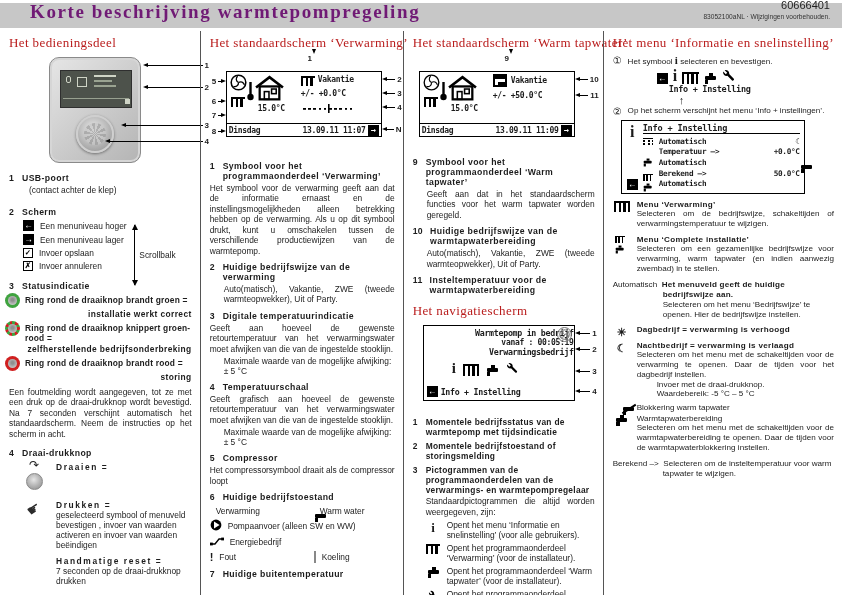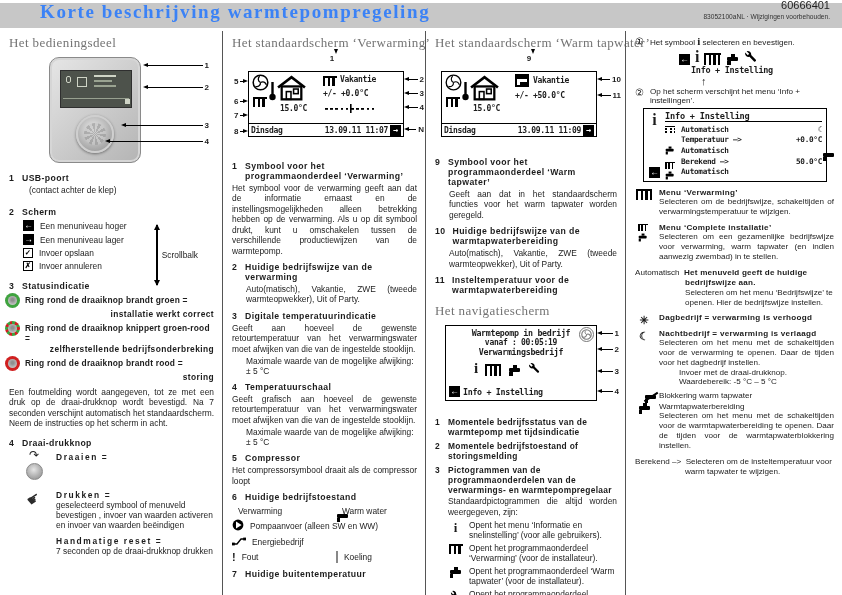--- a/index.html
+++ b/index.html
@@ -2,33 +2,33 @@
 <html><head>
 <meta charset="utf-8">
 <style>
   * { margin:0; padding:0; box-sizing:border-box; }
   html,body { background:#e8e8e8; }
   .page { position:relative; width:842px; height:595px; background:#fff; overflow:hidden;
           font-family:"Liberation Sans", sans-serif; font-size:8.4px; color:#1c1c1c; outline:1px solid #b5b5b5; margin:0 auto; }
 
   
   .hbar { position:absolute; top:3px; left:0; right:0; height:25px; background:#c7c7c7; }
-  .htitle { position:absolute; left:40px; top:1px; font-family:"Liberation Serif", serif; font-weight:bold;
-            font-size:19px; letter-spacing:1.6px; color:#3b82f6; }
+  .htitle { position:absolute; left:30px; top:1px; font-family:"Liberation Serif", serif; font-weight:bold;
+            font-size:19px; letter-spacing:1.6px; color:#701a75; }
   .hnum { position:absolute; right:12px; top:-1px; font-size:11px; color:#222; }
   .href { position:absolute; right:12px; top:13px; font-size:6.6px; color:#333; }
 
   
   .cols { position:absolute; top:31px; left:0; right:0; bottom:0; display:flex; }
   .col { position:relative; padding:2px 8px 0 9px; }
   .c1 { width:222px; }
   .c2 { width:203px; border-left:1px solid #555; }
   .c3 { width:200px; border-left:1px solid #555; }
   .c4 { flex:1; border-left:1px solid #555; font-size:8.1px; }
-  .coltitle { font-family:"Liberation Serif", serif; font-size:13px; letter-spacing:0.4px; color:#737373; margin:2px 0 4px; white-space:nowrap; }
+  .coltitle { font-family:"Liberation Serif", serif; font-size:13px; letter-spacing:0.4px; color:#b91c1c; margin:2px 0 4px; white-space:nowrap; }
 
   .shead { display:flex; gap:7px; font-weight:bold; font-size:8.7px; letter-spacing:0.4px; margin:6px 0 2px; }
   .shead .sn { flex:none; min-width:6px; }
   .shead .st { flex:1; }
   .body { text-align:justify; margin:1px 0 2px; line-height:1.24; }
   .indent { padding-left:14px; }
   .indent2 { padding-left:30px; }
   .hang { padding-left:50px; text-indent:-50px; margin-top:6px; line-height:1.25; }
   .b { font-weight:bold; letter-spacing:0.2px; }
   .ic-rad { width:14px; height:10px; border-top:2.2px solid #000;
@@ -119,21 +119,21 @@
   .mono { font-family:"DejaVu Sans Mono", monospace; font-weight:bold; letter-spacing:-0.3px; }
   .dispwrap { position:relative; height:100px; margin-top:3px; }
   .lcd { position:absolute; border:1.6px solid #000; background:#fff; }
   .lcd .bbar { position:absolute; left:0; right:0; bottom:0; height:13px; border-top:1.3px solid #000;
                display:flex; align-items:center; justify-content:space-between; padding:0 2px; font-size:8px; }
   .lcd .dtgrp { display:flex; align-items:center; gap:2px; }
   .abs { position:absolute; }
   .lcdtx { font-size:8px; }
 
   .navdispwrap { position:relative; height:90px; margin-top:2px; }
-  .ctr { text-align:center; }
+  .ctr { text-align:right; }
   .circgrey { width:15px; height:15px; border-radius:50%; border:1.1px solid #777; display:flex; align-items:center; justify-content:center; }
 
   
   .t6row { display:flex; margin:3.5px 0; align-items:center; }
   .cell { display:flex; gap:6px; align-items:center;text-align:right; }
   .cl6 { width:104px; flex:none; }
   .cr6 { flex:1; }
 
   
   .navitem { display:flex; gap:6px; margin:4px 0 1px; }
@@ -617,20 +617,21 @@
             <svg width="11" height="11" viewBox="0 0 11 11">
               <path d="M2.2 1 L4.4 3.2 L3.2 4.4 L1 2.2 A3 3 0 0 0 4.6 5.8 L8.5 9.7 A1.1 1.1 0 0 0 10 8.2 L6.1 4.3 A3 3 0 0 0 2.2 1 Z" fill="#000"></path>
             </svg>
           </span>
         <span class="ptx">Opent het programmaonderdeel ‘Service’ (voor de klantenservice).</span>
         </div>
 
     </div>
 
     <div class="col c4">
+      <div class="coltitle">Het menu ‘Informatie en snelinstelling’</div>
 
       <div class="step">
         <span class="stn">①</span>
         <span>
           <span>Het symbool</span>
           <span class="ic-info" style="font-size:11px;">i</span>
           <span>selecteren en bevestigen.</span></span>
       </div>
       <div class="g1">
         <div class="g1row">

